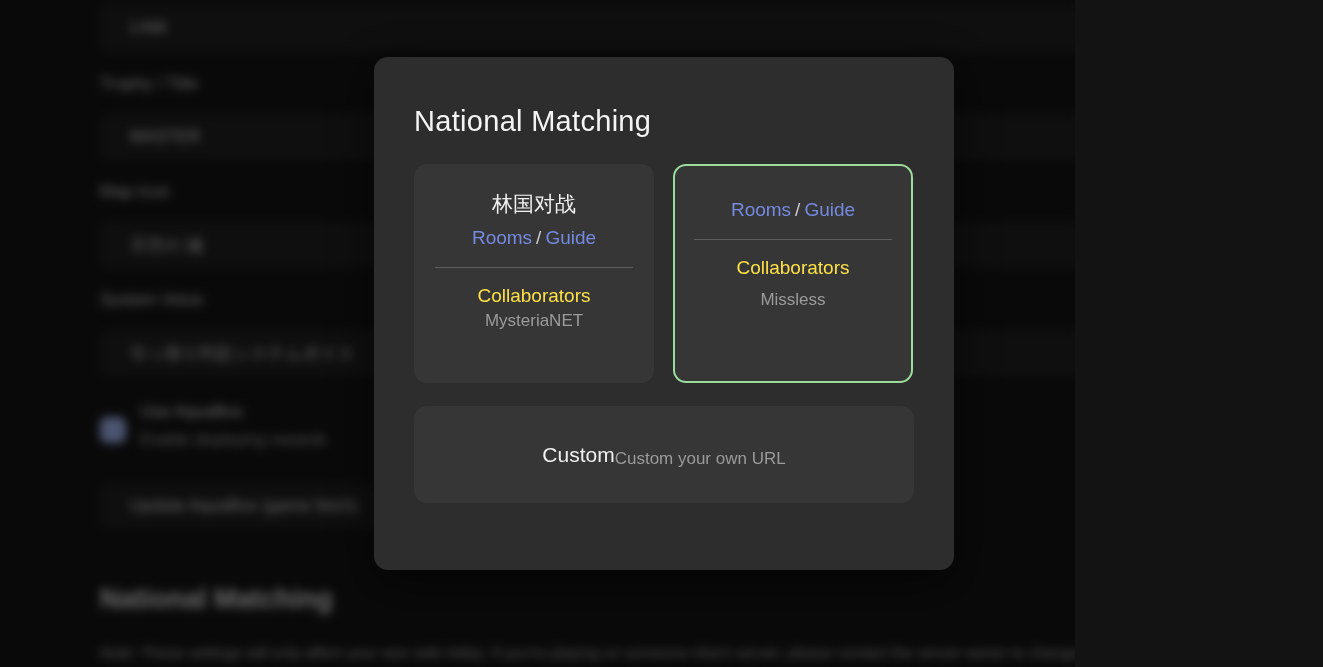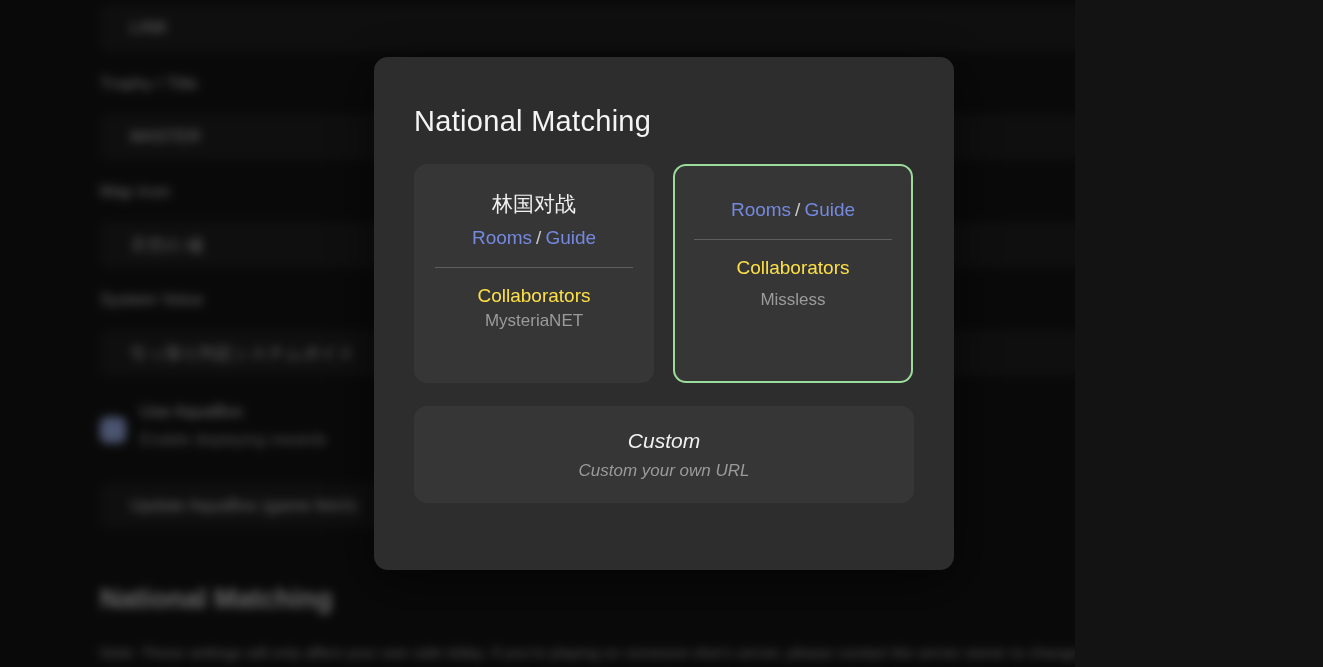--- a/index.html
+++ b/index.html
@@ -44,21 +44,21 @@
   .server-card.selected{border-color:var(--accent-green);}
   .server-name{font-size:21px;color:#f0f0f0;}
   .server-links{margin-top:9px;font-size:19px;color:#cccccc;}
   .server-links a{color:var(--link-blue);text-decoration:none;cursor:pointer;}
   .links-sep{margin:0 4px;color:#cccccc;}
   .card-divider{width:198px;margin:18px auto 17px;border:none;border-top:1px solid #5e5e5e;height:0;}
   .collab-heading{font-size:19px;color:#fde047;}
   .collab-name{font-size:17px;color:#9b9b9b;line-height:27px;}
   .collab-name.first{margin-top:7px;}
   .custom-card{margin-top:23px;width:500px;height:97px;background:#363636;border-radius:13px;
-    display:flex;flex-direction:column;align-items:center;justify-content:center;cursor:pointer;font-style:italic;}
+    display:flex;align-items:center;justify-content:center;cursor:pointer;}
   .custom-title{font-size:21px;color:#f0f0f0;}
   .custom-sub{margin-top:8px;font-size:17px;color:#9a9a9a;}
 </style>
 </head>
 <body>
 
 <div class="stage">
 
   <div class="bg-page">
     <div class="bg-right-edge"></div>

